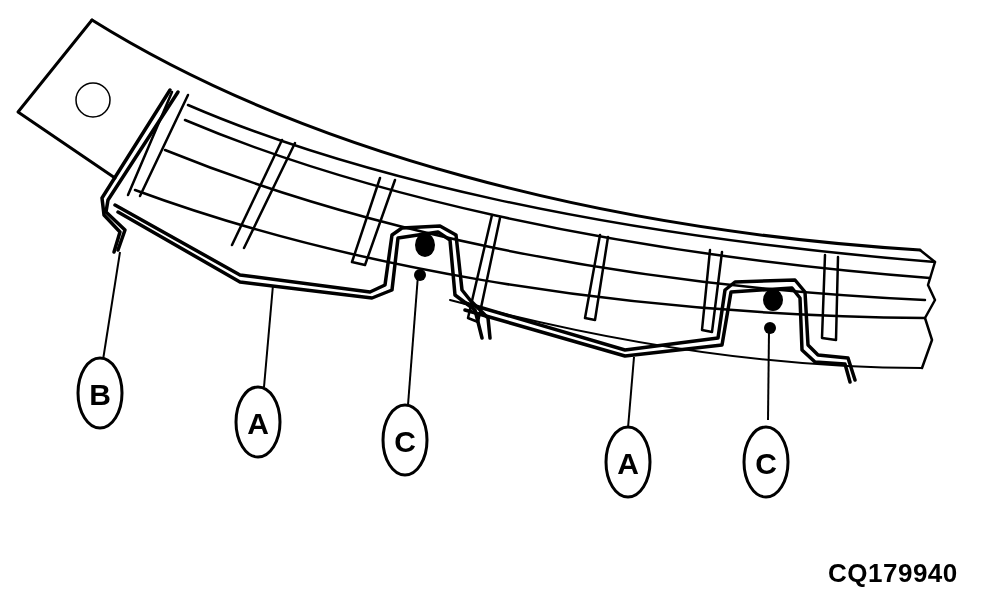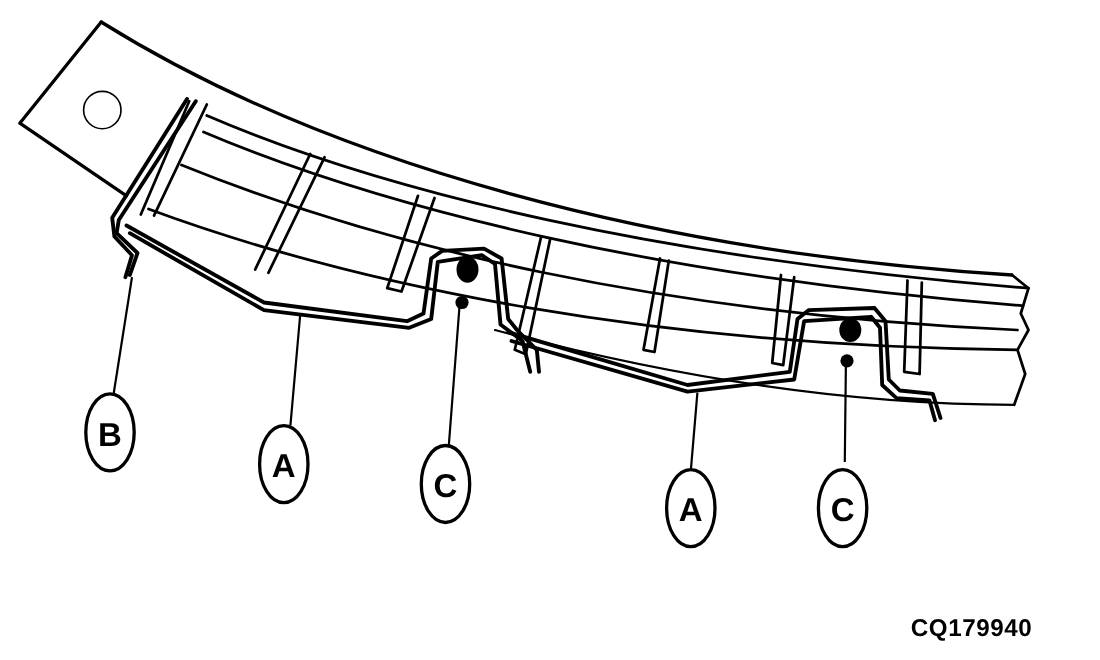--- a/index.html
+++ b/index.html
@@ -1,19 +1,19 @@
 <!DOCTYPE html>
 <html><head>
 <meta charset="utf-8">
 <style>
   html, body { margin:0; padding:0; background:#ffffff; }
   body { width:1000px; height:600px; position:relative; overflow:hidden; font-family:"Liberation Sans", sans-serif; }
   svg { position:absolute; left:0; top:0; }
   .lbl { font-family:"Liberation Sans", sans-serif; font-weight:bold; fill:#000; }
-  .code { position:absolute; left:828px; top:558px; font-size:22px; font-weight:bold; color:#000; letter-spacing:0.5px; }
+  .code { position:absolute; left:828px; top:558px; font-size:26px; font-weight:bold; color:#000; letter-spacing:0.5px; }
 </style>
 </head>
 <body>
 
 <svg width="1000" height="600" viewBox="0 0 1000 600" xmlns="http://www.w3.org/2000/svg">
   <g fill="none" stroke="#000" stroke-linecap="round" stroke-linejoin="round">
 
     <g stroke-width="3">
       <path d="M92,20 L18,112 L115,178"></path>
       <path d="M92,20 C300,150 600,230 920,250"></path>

